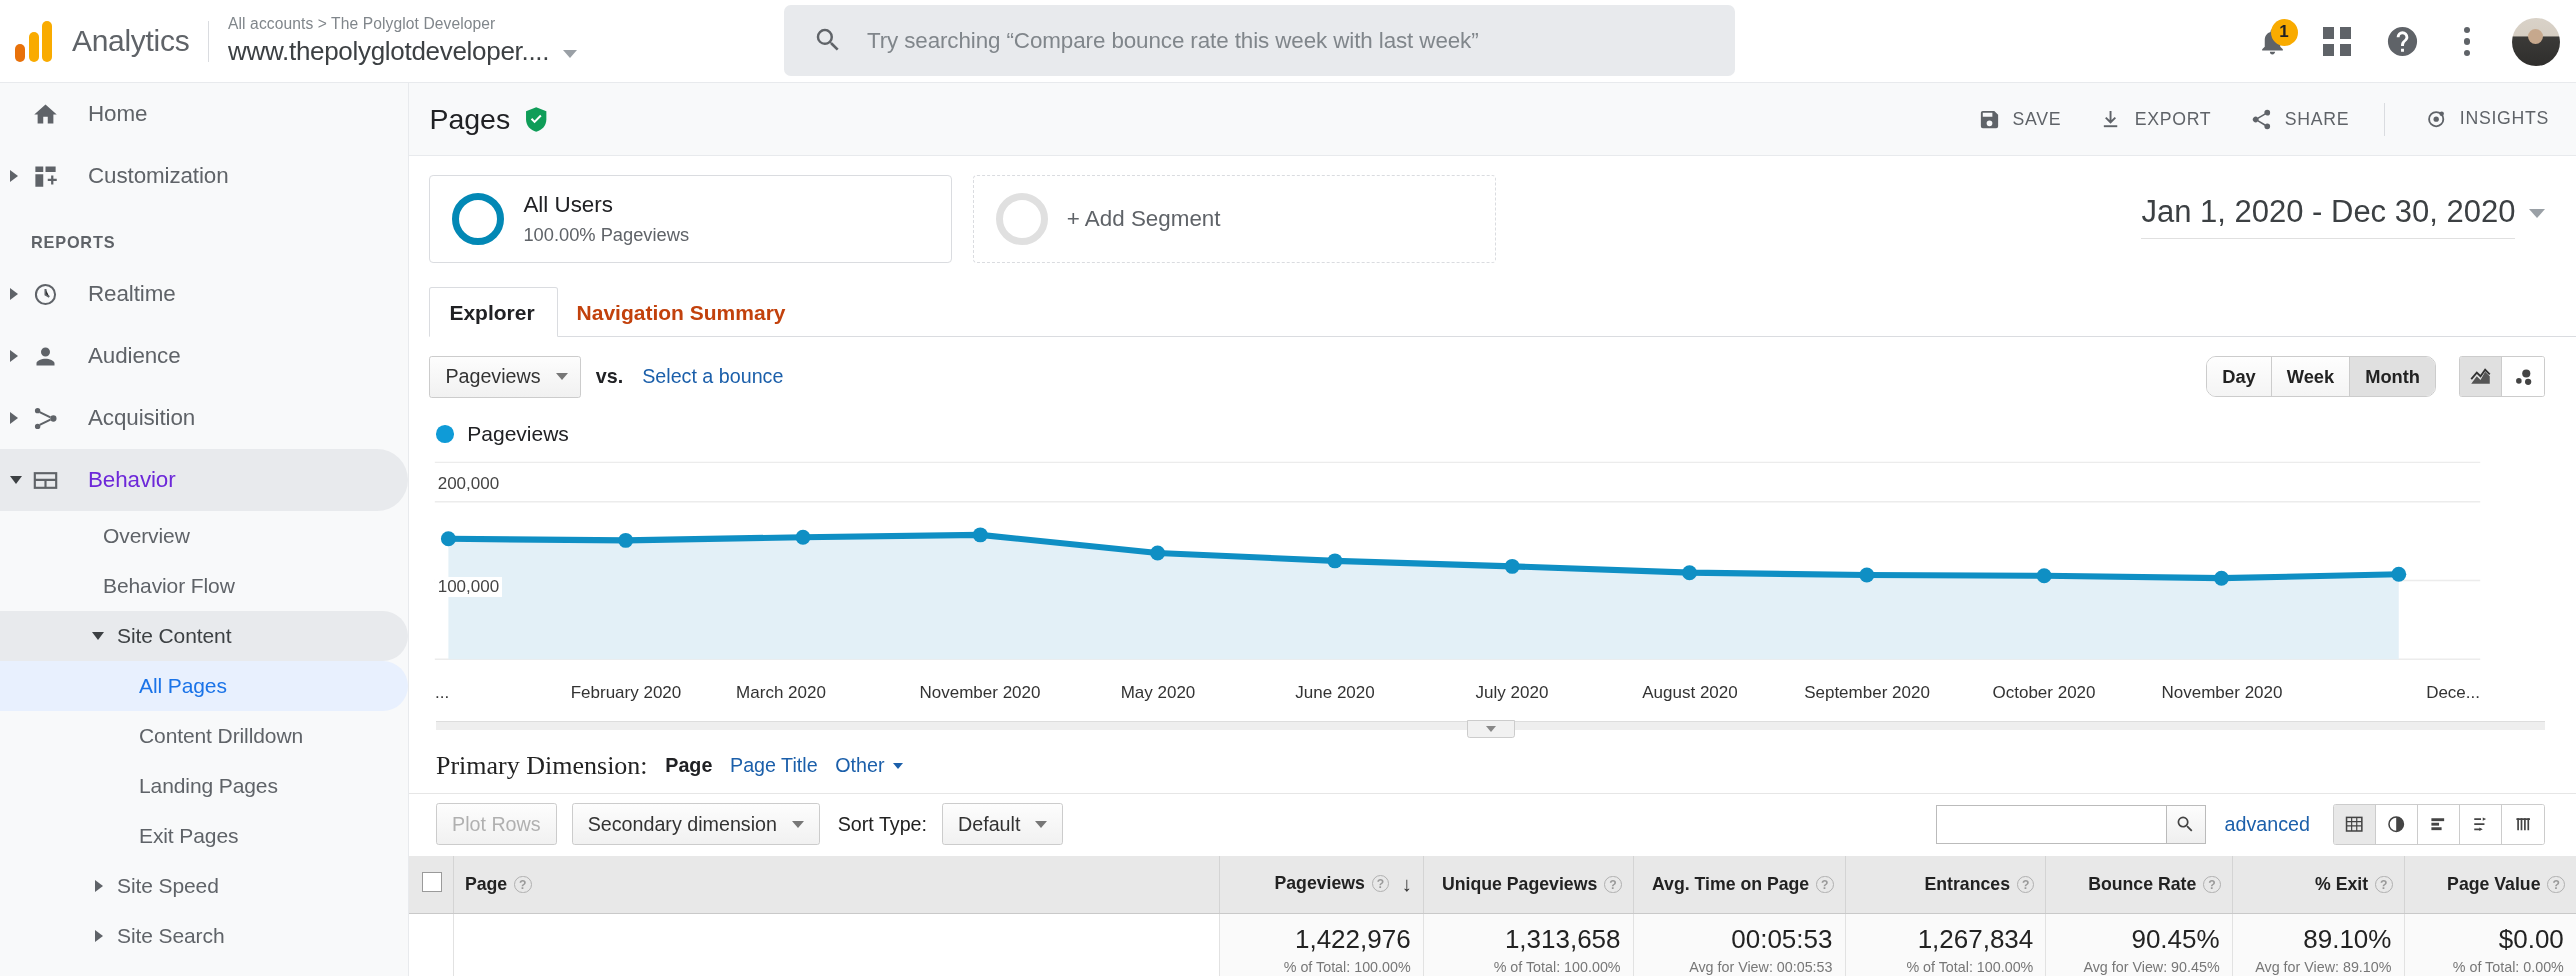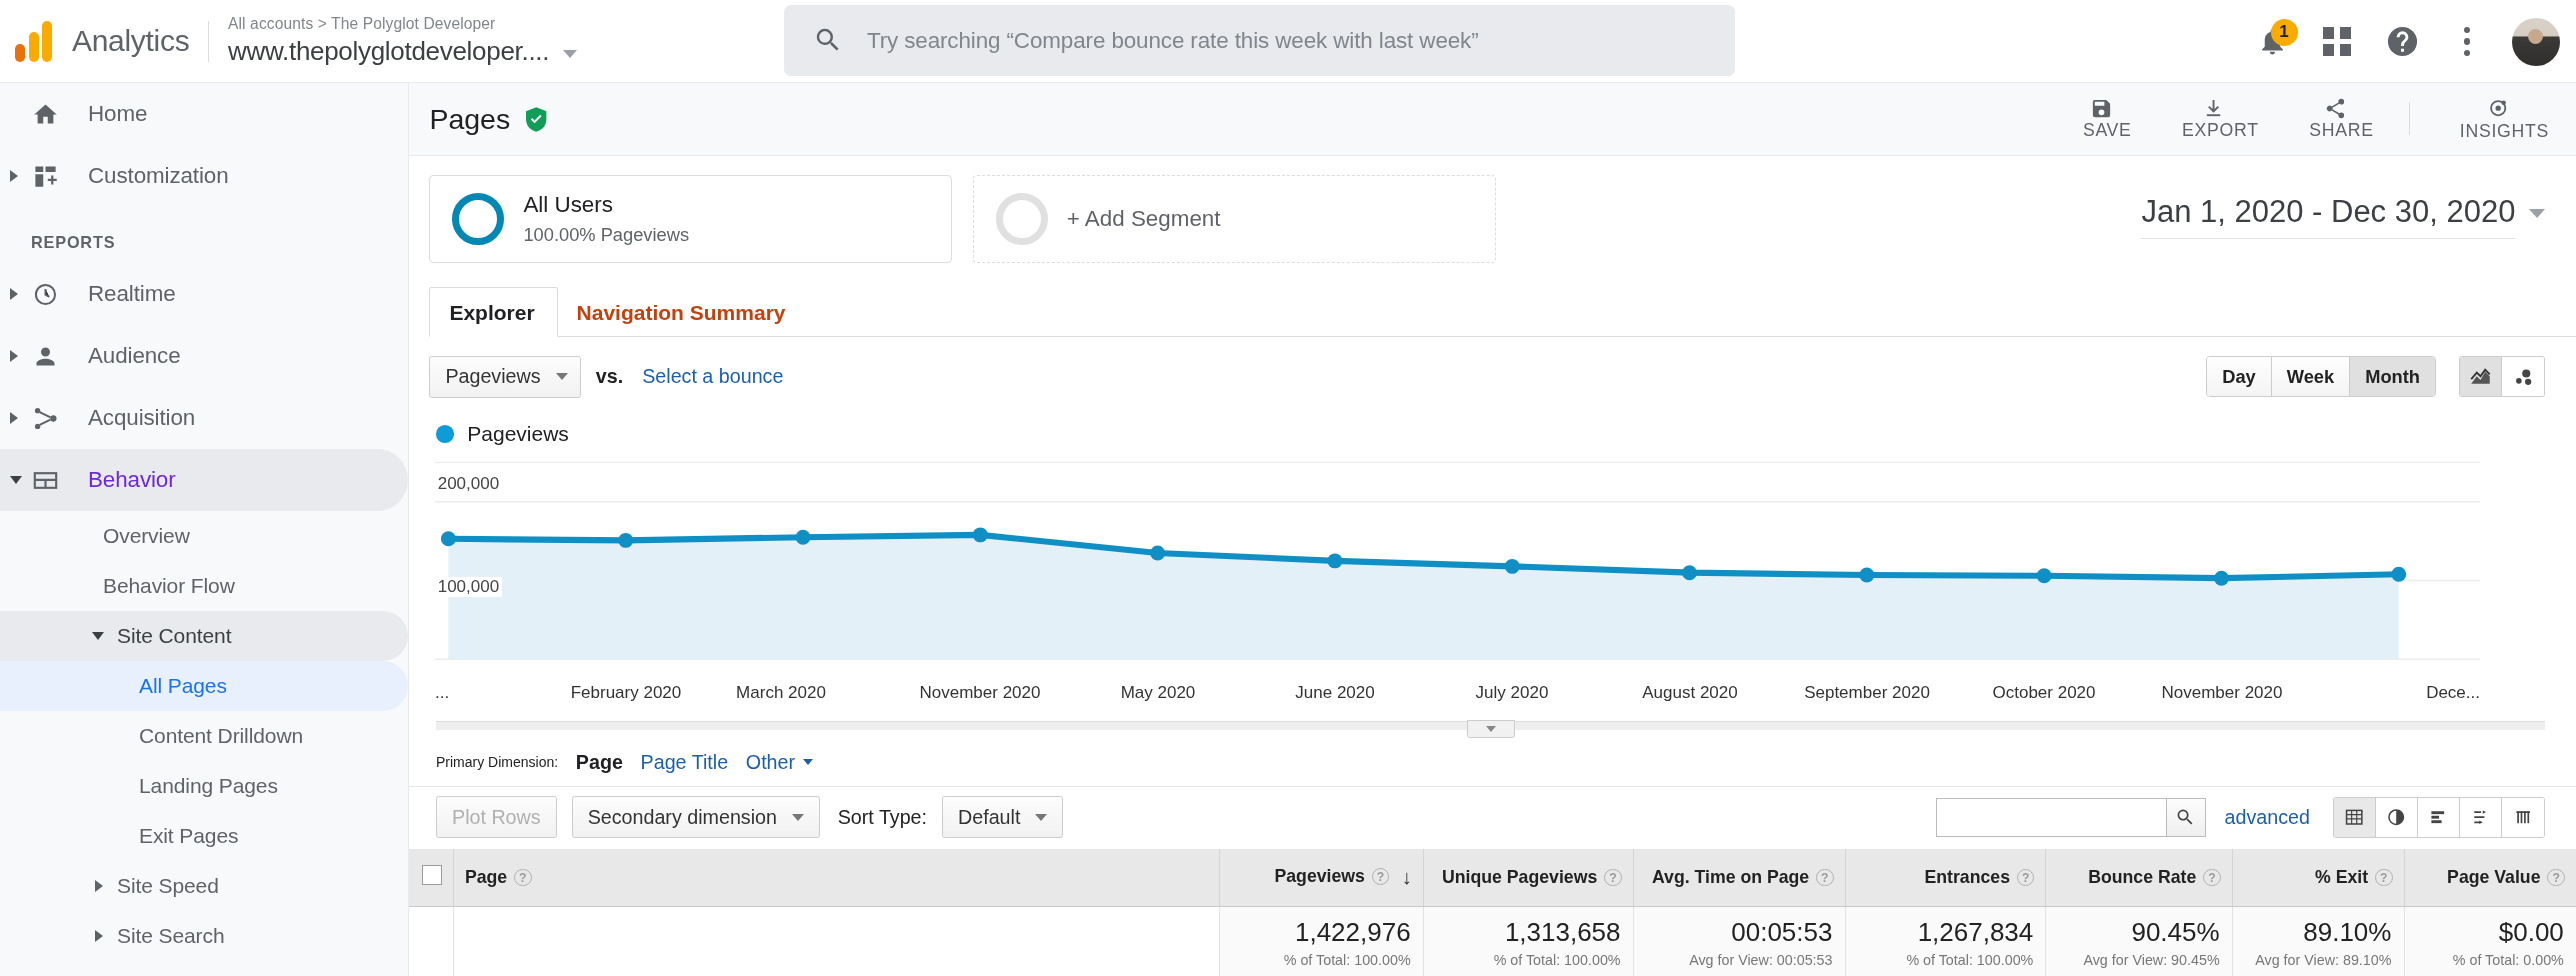--- a/index.html
+++ b/index.html
@@ -93,21 +93,21 @@
   .sub-item.collapsed .sub-label { margin-left: 117px; }
   .sub-item.selected { background: #e8f0fe; }
   .sub-item.selected .sub-label { color: #1a73e8; font-weight: 400; }
 
   
   .main { position: absolute; top: 83px; left: 409px; width: 2167px; height: 894px; background: #fff; }
   .page-head { height: 73px; display: flex; align-items: center; background: #f8f9fa; border-bottom: 0.7px solid #e8eaed; padding-left: 0px; }
   .page-title { font-size: 28.5px; color: #202124; margin-left: 0px; font-weight: 400; }
   .shield { width: 24.4px; height: 27px; margin-left: 13.6px; }
   .head-actions { margin-left: auto; display: flex; align-items: center; padding-right: 27px; }
-  .haction { display: flex; align-items: center; margin-left: 39px; cursor: pointer; flex-direction: column; }
+  .haction { display: flex; align-items: center; margin-left: 39px; cursor: pointer; }
   .haction span { font-size: 17.7px; color: #5f6368; letter-spacing: 0.7px; margin-left: 11.5px; font-weight: 400;}
   .hsep { width: 0.7px; height: 33px; background: #dadce0; margin-left: 35px; }
 
   .content { padding: 0 0 0 0; background: #fff; }
   .seg-row { display: flex; padding: 19px 0 0 20.4px; align-items: flex-start; }
   .seg-card {
     width: 523px; height: 88px; border: 0.7px solid #dadce0; border-radius: 4.1px;
     display: flex; align-items: center; background: #fff; cursor: pointer;
   }
   .seg-card.dashed { border: 1.4px dashed #dadce0; margin-left: 20.4px; }
@@ -129,21 +129,21 @@
   .metric-row { display: flex; align-items: center; margin: 19px 0 0 20.4px; }
   .select-btn {
     height: 42px; border: 0.7px solid #ccc; border-radius: 2.7px; background: linear-gradient(#fdfdfd,#f1f1f1);
     display: flex; align-items: center; padding: 0 12.2px 0 15px; cursor: pointer;
   }
   .select-btn span { font-size: 19.7px; color: #333; }
   .sel-caret { width: 0; height: 0; border-left: 6.1px solid transparent; border-right: 6.1px solid transparent; border-top: 7.5px solid #777; margin-left: 15px; }
   .vs-text { font-size: 19.7px; color: #202124; font-weight: 700; margin-left: 15px; }
   .sel-metric { font-size: 19.7px; color: #1b5faa; margin-left: 19px; cursor: pointer; }
   .gran { margin-left: auto; display: flex; align-items: center; padding-right: 31px; }
-  .gran-grp { display: flex; border: 0.7px solid #ccc; border-radius: 4px; overflow: hidden; }
+  .gran-grp { display: flex; border: 0.7px solid #ccc; border-radius: 10px; overflow: hidden; }
   .gran-btn { padding: 0 15px; height: 39px; display: flex; align-items: center; font-size: 18.3px; color: #222; font-weight: 700; background: linear-gradient(#fefefe,#f4f4f4); border-right: 0.7px solid #ccc; cursor: pointer; }
   .gran-btn:last-child { border-right: none; }
   .gran-btn.on { background: #e0e0e0; }
   .chart-type { display: flex; border: 0.7px solid #ccc; border-radius: 2.7px; overflow: hidden; margin-left: 23px; }
   .ct-btn { width: 42px; height: 39px; display: flex; align-items: center; justify-content: center; background: #fff; border-right: 0.7px solid #ccc; cursor: pointer; }
   .ct-btn:last-child { border-right: none; }
   .ct-btn.on { background: #e0e0e0; }
 
   .legend { display: flex; align-items: center; margin: 24.4px 0 0 27px; }
   .legend-dot { width: 17.7px; height: 17.7px; border-radius: 50%; background: #0f9bd7; }
@@ -151,21 +151,21 @@
 
   .chart-wrap { position: relative; margin: 11px 0 0 0; height: 224px; }
   .ylabel { position: absolute; font-size: 17px; color: #444; background: #fff; padding: 0 2.7px; left: 26px; }
   .xaxis { position: relative; height: 38px; margin-top: 1.4px; }
   .xlab { position: absolute; font-size: 17px; color: #333; transform: translateX(-50%); }
   .sliderbar { height: 9.5px; background: #eee; border-top: 0.7px solid #ddd; margin: 0 31px 0 27px; position: relative; }
   .slider-handle { position: absolute; left: 50%; transform: translateX(-50%); top: -1.4px; width: 48px; height: 17.7px; background: #f1f1f1; border: 0.7px solid #ccc; border-radius: 0 0 2.7px 2.7px; display: flex; align-items: center; justify-content: center;}
   .sh-caret { width: 0; height: 0; border-left: 5.4px solid transparent; border-right: 5.4px solid transparent; border-top: 6.8px solid #888; }
 
   .dim-row { display: flex; align-items: center; margin: 20.4px 0 0 27px; position: relative; }
-  .dim-lead { font-size: 14px; color: #222; }
+  .dim-lead { font-size: 26px; color: #222; font-family: Liberation Serif, serif; }
   .dim-item { font-size: 19.7px; margin-left: 17.7px; cursor: pointer; }
   .dim-item.on { color: #202124; font-weight: 700; }
   .dim-item.lk { color: #1b5faa; }
   .dim-caret { width: 0; height: 0; border-left: 5.4px solid transparent; border-right: 5.4px solid transparent; border-top: 6.8px solid #1b5faa; margin-left: 8.1px; }
 
   .tools-row { display: flex; align-items: center; margin: 12.2px 0 0 0; background: #fff; padding: 9.5px 31px 11px 27px; border-top: 0.7px solid #e6e6e6;}
   .btn-plain { height: 42px; border: 0.7px solid #ccc; border-radius: 2.7px; background: linear-gradient(#fdfdfd,#f1f1f1); display: flex; align-items: center; padding: 0 15px; font-size: 19.7px; color: #333; cursor: pointer; }
   .btn-plain.disabled { color: #b0b0b0; }
   .sort-label { font-size: 19.7px; color: #222; margin-left: 17.7px; }
   .search-small { margin-left: auto; display: flex; align-items: center; padding-left: 35px; }

